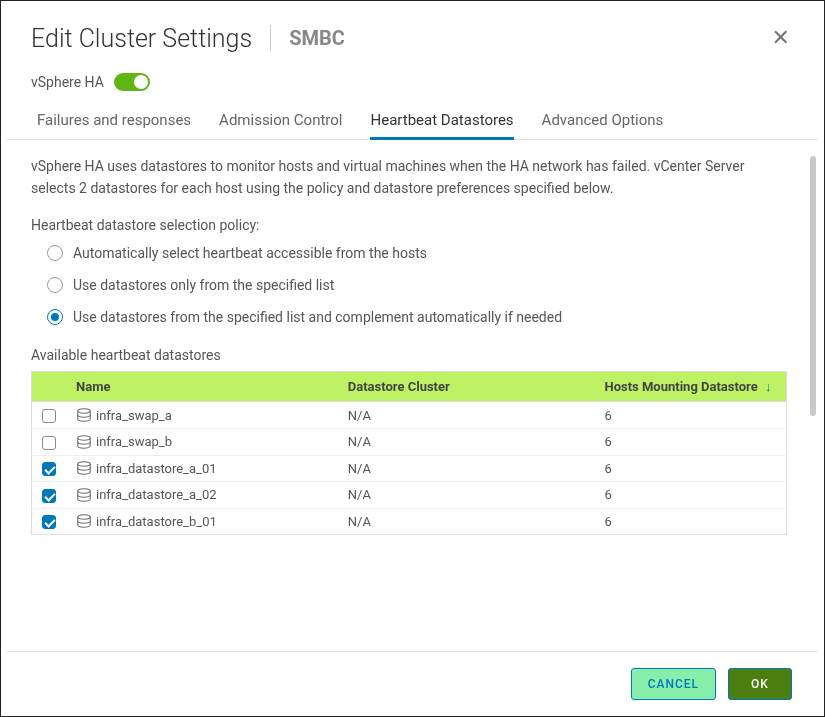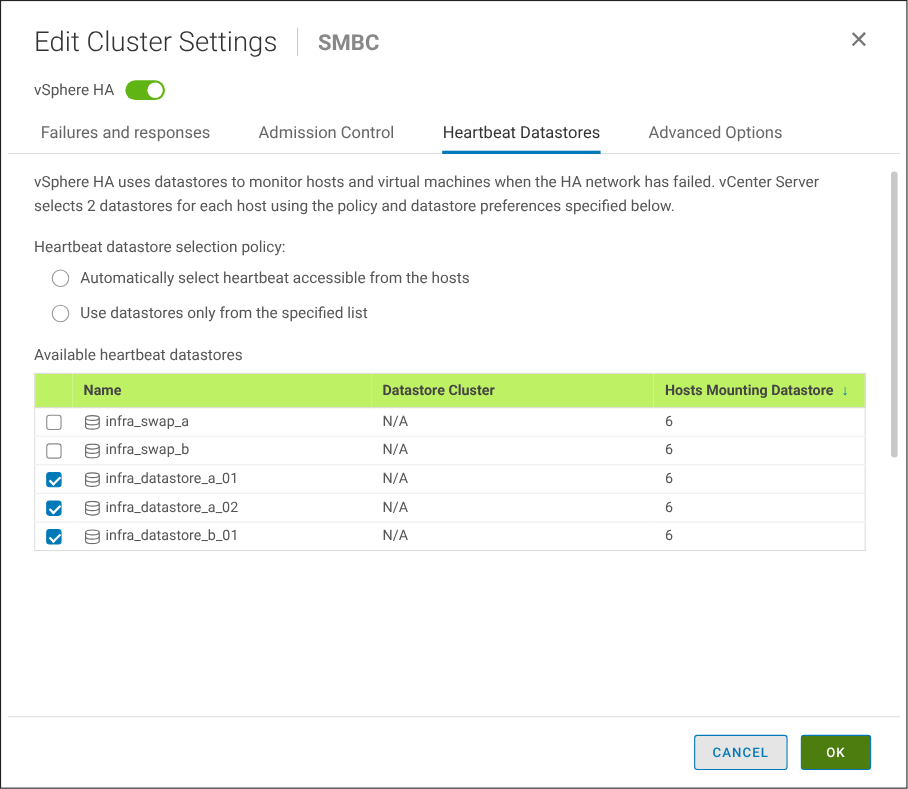--- a/index.html
+++ b/index.html
@@ -70,21 +70,21 @@
     position: absolute;
     right: 2px;
     top: 2px;
     width: 14px;
     height: 14px;
     border-radius: 50%;
     background: #fff;
   }
   .tabs {
     display: flex;
-    gap: 44px;
+    gap: 28px;
     padding: 0 30px;
     border-bottom: 1px solid #e0e0e0;
     margin: 0 6px;
   }
   .tab {
     padding: 6px 0 10px 0;
     font-size: 15px;
     color: #666;
     cursor: pointer;
     position: relative;
@@ -214,21 +214,21 @@
     padding: 8px 16px;
     border-radius: 3px;
     cursor: pointer;
     font-weight: 500;
     min-width: 64px;
     text-align: center;
   }
   .btn-outline {
     border: 1px solid #0079b8;
     color: #0079b8;
-    background: #e5e5e5;
+    background: #86efac;
   }
   .btn-primary {
     border: 1px solid #0079b8;
     background: #4d7c0f;
     color: #fff;
   }
   .fake-scrollbar {
     position: absolute;
     right: 8px;
     top: 16px;
@@ -273,20 +273,24 @@
 
       <div class="policy-label">Heartbeat datastore selection policy:</div>
       <div class="radio-group" id="radio-group">
           <div class="radio-item">
             <div class="radio"></div>
             <span>Automatically select heartbeat accessible from the hosts</span>
           </div>
           <div class="radio-item">
             <div class="radio"></div>
             <span>Use datastores only from the specified list</span>
+          </div>
+          <div class="radio-item">
+            <div class="radio selected"></div>
+            <span>Use datastores from the specified list and complement automatically if needed</span>
           </div>
         </div>
 
       <div class="table-label">Available heartbeat datastores</div>
 
       <table class="ds">
         <thead>
           <tr>
             <th class="cb-cell"></th>
             <th class="name-cell">

